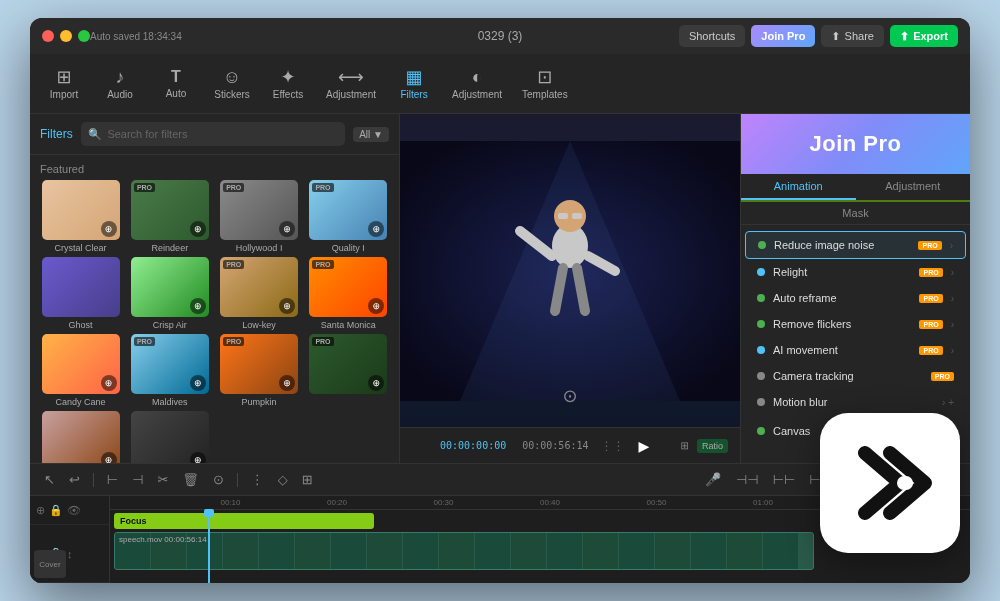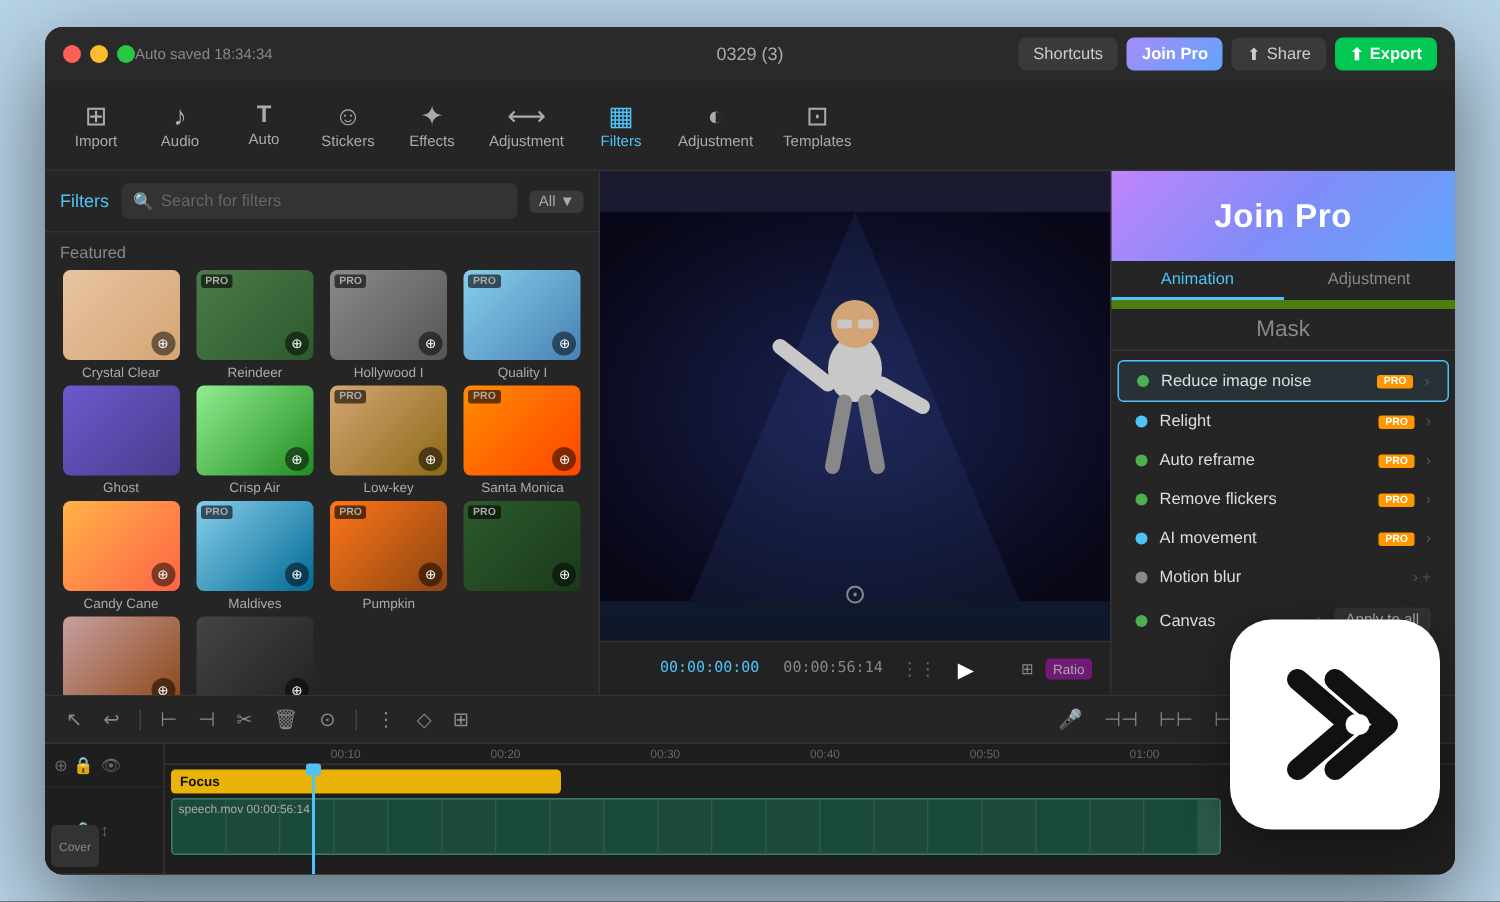--- a/index.html
+++ b/index.html
@@ -317,21 +317,21 @@
     }
     .vc-right {
       margin-left: auto;
       display: flex;
       align-items: center;
       gap: 8px;
       color: #888;
       font-size: 10px;
     }
     .ratio-badge {
-      background: #701a75;
+      background: #14532d;
       color: #aaa;
       font-size: 9px;
       padding: 2px 5px;
       border-radius: 3px;
     }
 
     
     .right-panel {
       width: 230px;
       background: #252525;
@@ -350,21 +350,21 @@
       height: 60px;
     }
     .joinpro-text {
       color: white;
       font-size: 22px;
       font-weight: 700;
       letter-spacing: 0.5px;
     }
     .right-tabs {
       display: flex;
-      border-bottom: 6px solid #4d7c0f;
+      border-bottom: 2px solid #4d7c0f;
     }
     .right-tab {
       flex: 1;
       text-align: center;
       padding: 6px 0;
       font-size: 11px;
       color: #888;
       cursor: pointer;
     }
     .right-tab.active {
@@ -372,21 +372,21 @@
       border-bottom: 2px solid #4fc3f7;
     }
     .right-tab-row2 {
       display: flex;
       border-bottom: 1px solid #333;
     }
     .right-tab2 {
       flex: 1;
       text-align: center;
       padding: 5px 0;
-      font-size: 15px;
+      font-size: 11px;
       color: #888;
       cursor: pointer;
     }
     .ai-tools-list {
       flex: 1;
       overflow-y: auto;
       padding: 6px 0;
     }
     .ai-tool-item {
       display: flex;
@@ -514,21 +514,21 @@
       flex: 1;
       text-align: left;
     }
     .timeline-tracks {
       position: relative;
       height: calc(100% - 14px);
     }
     .track-focus {
       height: 16px;
       margin: 3px 4px;
-      background: #eab308;
+      background: #84cc16;
       border-radius: 3px;
       width: 260px;
       display: flex;
       align-items: center;
       padding: 0 6px;
     }
     .track-focus-label {
       color: #111;
       font-size: 9px;
       font-weight: 600;
@@ -854,20 +854,25 @@
           <span class="ai-tool-arrow">›</span>
         </div>
 
         <div class="ai-tool-item">
           <div class="ai-dot dot-blue"></div>
           <span class="ai-tool-name">AI movement</span>
           <span class="pro-badge">PRO</span>
           <span class="ai-tool-arrow">›</span>
         </div>
 
+        <div class="ai-tool-item">
+          <div class="ai-dot dot-gray"></div>
+          <span class="ai-tool-name">Camera tracking</span>
+          <span class="pro-badge">PRO</span>
+        </div>
 
         <div class="ai-tool-item">
           <div class="ai-dot dot-gray"></div>
           <span class="ai-tool-name">Motion blur</span>
           <span class="ai-tool-arrow">› +</span>
         </div>
 
         <div class="ai-tool-item">
           <div class="ai-dot dot-green"></div>
           <span class="ai-tool-name">Canvas</span>

